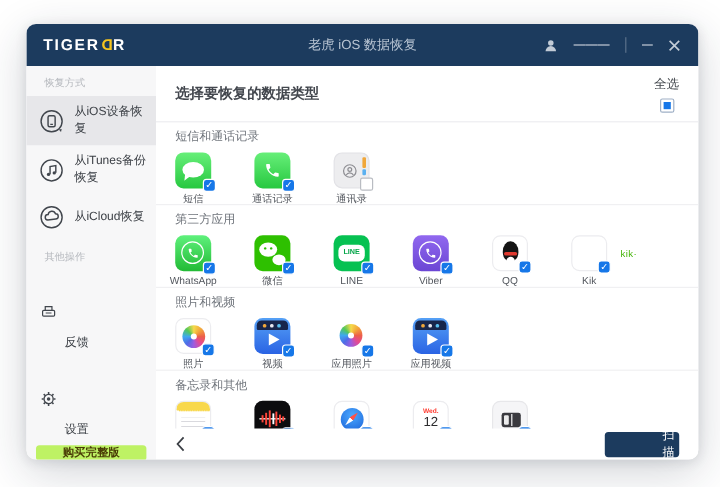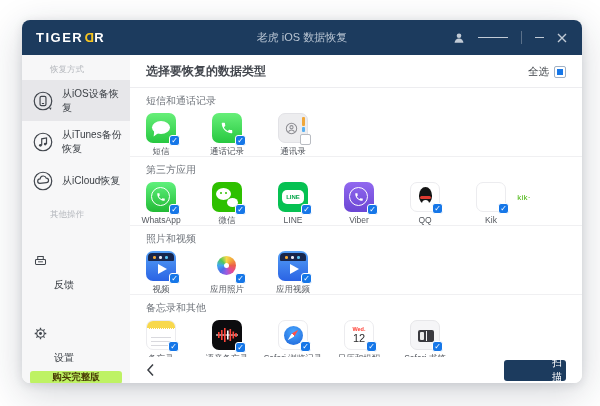--- a/index.html
+++ b/index.html
@@ -22,37 +22,37 @@
   .win-title{ position:absolute; left:50%; transform:translateX(-50%); color:#b9c5d3; font-size:11px; white-space:nowrap; }
   .win-controls{ margin-left:auto; display:flex; align-items:center; margin-right:15px; }
   .tb-ic{ display:flex; align-items:center; justify-content:center; margin-left:13px; cursor:pointer; }
   .hamburger span{ display:block; width:10px; height:1.4px; background:#c2cbd6; margin:1.6px 0; }
   .tb-sep{ width:1px; height:13px; background:rgba(255,255,255,.28); margin-left:13px; cursor:default; }
   .minimize{ width:9px; height:1.5px; background:#c2cbd6; }
   
   .app-body{ flex:1; display:flex; min-height:0; }
   
   .sidebar{ width:108px; background:#f7f7f8; display:flex; flex-direction:column; }
-  .side-group-label{ color:#b5b8bd; font-size:8.5px; padding:9px 0 4px 28px; }
+  .side-group-label{ color:#b5b8bd; font-size:8.5px; padding:9px 0 4px 15px; }
   .nav-item{ display:flex; align-items:center; gap:7px; padding:7px 4px 7px 9px; cursor:pointer; }
   .nav-item.selected{ background:#e7e7ea; }
   .nav-icon{ flex:0 0 24px; height:24px; }
   .nav-label{ font-size:10px; color:#3c4046; line-height:1.35; }
   .action-item{ display:flex; align-items:center; gap:7px; padding:6px 0 6px 12px; cursor:pointer; }
   .action-label{ font-size:10px; color:#3c4046;margin-top:47px; }
   .side-spacer{ flex:1; }
   .side-btn{ width:92px; height:20px; margin:0 auto 7px; border-radius:3px; font-size:9.5px;
     display:flex; align-items:center; justify-content:center; cursor:pointer; }
   .btn-buy{ background:#bef264; color:#4a3d06; font-weight:bold; }
   .btn-activate{ background:#1c3b5e; color:#fff; margin-bottom:11px;padding-left:18px; }
   
   .main{ flex:1; min-width:0; background:#fff; display:flex; flex-direction:column; }
   .main-header{ display:flex; align-items:center; padding:8px 16px 7px; border-bottom:1px solid #ededf0; }
   .main-title{ font-size:12px; color:#43474e; font-weight:bold; }
-  .select-all{ margin-left:auto; display:flex; align-items:center; gap:5px; cursor:pointer; }
+  .select-all{ margin-left:auto; display:flex; align-items:center; gap:5px; cursor:pointer;flex-direction:column; }
   .select-all-label{ font-size:10.5px; color:#3c4046; }
   .cb-indeterminate{ width:12px; height:12px; border:1px solid #9fb0c6; border-radius:2px; background:#fff; position:relative; }
   .cb-indeterminate::after{ content:""; position:absolute; inset:2px; background:#1677e8; }
   .sections{ flex:1; display:flex; flex-direction:column; overflow:hidden; }
   .section{ flex:1; padding:5px 16px 0; border-bottom:1px solid #f0f0f2; }
   .section-label{ font-size:10px; line-height:11px; color:#6f747b; margin:2px 0 7px; }
   .grid{ display:flex; }
   .cell{ width:66px; position:relative; cursor:pointer; }
   .tile{ width:30px; height:30px; border-radius:7px; position:relative; display:block; }
   .caption{ display:block; width:66px; margin-left:-18px; margin-top:4px; text-align:center;
@@ -330,20 +330,27 @@
                   <span class="badge checked"></span>
                 </span>
                 <span class="caption">Kik</span>
               </div>
             </div>
         </div>
         <div class="section">
           <div class="section-label">照片和视频</div>
           <div class="grid">
               <div class="cell">
+                <span class="tile t-photos">
+                  <span class="ph-flower"></span>
+                  <span class="badge checked"></span>
+                </span>
+                <span class="caption">照片</span>
+              </div>
+              <div class="cell">
                 <span class="tile t-videos">
                   <span class="vid-clap"></span>
                   <span class="vid-play"></span>
                   <span class="badge checked"></span>
                 </span>
                 <span class="caption">视频</span>
               </div>
               <div class="cell">
                 <span class="tile t-app-photos">
                   <span class="ph-flower"></span>

